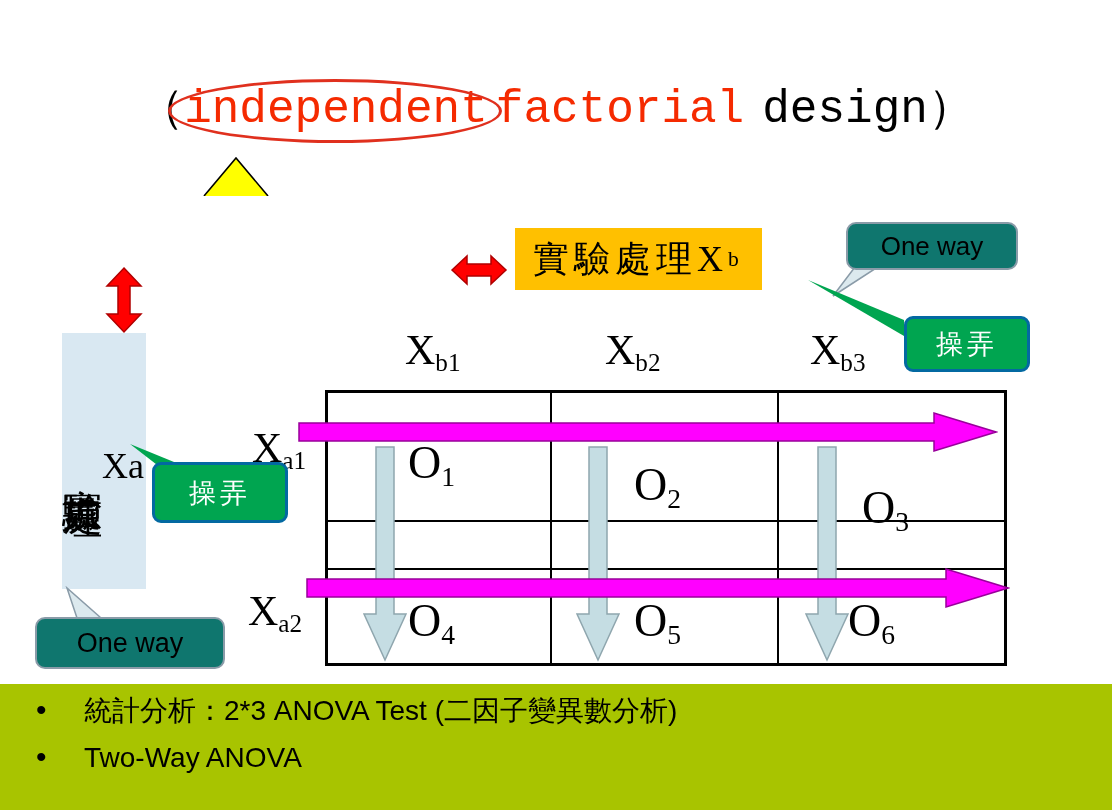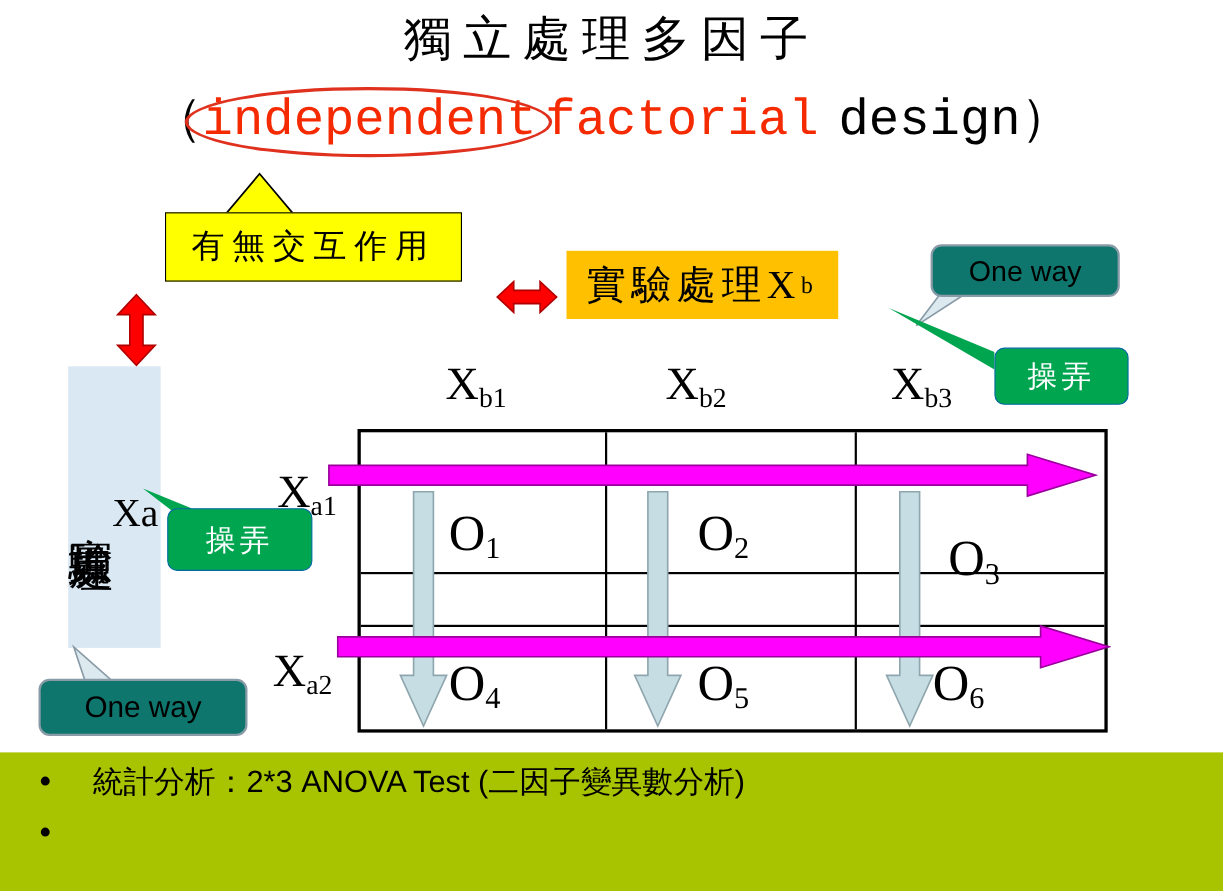--- a/index.html
+++ b/index.html
@@ -16,21 +16,21 @@
   .red-ellipse{position:absolute;left:-16px;right:-14px;top:-5px;bottom:-7px;
                border:3px solid #E0301E;border-radius:50%;pointer-events:none;}
 
   .callout-yellow{background:#FFFF00;border:1.6px solid #000;display:flex;
                   align-items:center;justify-content:center;font-size:30px;letter-spacing:7px;
                   font-family:"Liberation Serif",serif;z-index:6;}
   .box-orange{background:#FFC000;display:flex;align-items:center;justify-content:center;
               font-size:36px;letter-spacing:5px;font-family:"Liberation Serif",serif;z-index:5;}
   .callout-blue{background:#0f766e;border:2px solid #8A9BA8;border-radius:10px;
                 display:flex;align-items:center;justify-content:center;font-size:26px;z-index:7;}
-  .box-green{background:#00A550;border:1px solid #0369a1;border-radius:9px;color:#fff;
+  .box-green{background:#00A550;border:3px solid #0369a1;border-radius:9px;color:#fff;
              display:flex;align-items:center;justify-content:center;font-size:27px;
              letter-spacing:4px;z-index:7;}
   .box-leftblue{background:#D9E8F2;display:flex;flex-direction:row;align-items:center;
                 justify-content:flex-start;padding-top:8px;z-index:2;}
   .vtext{writing-mode:vertical-rl;text-orientation:upright;font-family:"Liberation Serif",serif;
          font-size:40px;line-height:1;letter-spacing:4px;}
   .leftXa{font-family:"Liberation Serif",serif;font-size:36px;margin-top:2px;}
 
   .colhead,.rowlabel{font-family:"Liberation Serif",serif;font-size:42px;z-index:4;}
   .cellO{font-family:"Liberation Serif",serif;font-size:46px;z-index:2;}
@@ -45,31 +45,27 @@
   .footer{left:0;top:684px;width:1112px;height:126px;background:#A8C400;z-index:9;}
   .frow{position:absolute;left:36px;display:flex;align-items:baseline;white-space:nowrap;}
   .fbullet{font-size:30px;width:48px;}
   .ftext{font-size:28px;font-family:"Liberation Sans",sans-serif;}
 </style>
 </head>
 <body>
 
 <div class="stage">
 
-  <div class="abs title1">獨立處理多因子</div>
   <div class="abs title2"><span>（</span><span class="word-ind red"><span>independent</span><span class="red-ellipse"></span></span><span class="red" style="margin-left:8px">factorial</span><span style="margin-left:18px">design</span><span>）</span></div>
 
   <div class="svgwrap z5" style="left:196px;top:154px">
     <svg width="80" height="42">
         <polygon points="8,42 40,4 72,42" fill="#FFFF00"></polygon>
         <path d="M8,42 L40,4 L72,42" fill="none" stroke="#000" stroke-width="1.6"></path>
       </svg>
-  </div>
-  <div class="abs callout-yellow" style="left:150px;top:193px;width:268px;height:61px">
-    <span>有無交互作用</span>
   </div>
 
   <div class="svgwrap z5" style="left:104px;top:266px">
     <svg width="40" height="68">
         <polygon points="20,2 37,20 26,20 26,48 37,48 20,66 3,48 14,48 14,20 3,20" fill="#FF0000" stroke="#B00000" stroke-width="1.5"></polygon>
       </svg>
   </div>
   <div class="svgwrap z5" style="left:450px;top:252px">
     <svg width="58" height="36">
         <polygon points="2,18 17,4 17,12 41,12 41,4 56,18 41,32 41,24 17,24 17,32" fill="#FF0000" stroke="#B00000" stroke-width="1.5"></polygon>
@@ -106,21 +102,21 @@
   <div class="abs gridtable" style="left:325px;top:390px;width:676px;height:270px">
     <div class="gline" style="left:222px;top:0;bottom:0;width:2px"></div>
     <div class="gline" style="left:449px;top:0;bottom:0;width:2px"></div>
     <div class="gline" style="top:127px;left:0;right:0;height:2px"></div>
     <div class="gline" style="top:175px;left:0;right:0;height:2px"></div>
   </div>
 
   <div class="abs rowlabel" style="left:252px;top:424px;z-index:3"><span>X</span><span class="sub">a1</span></div>
   <div class="abs rowlabel" style="left:248px;top:587px"><span>X</span><span class="sub">a2</span></div>
 
-  <div class="abs cellO" style="left:408px;top:458px"><span>O</span><span class="sub">1</span></div>
+  <div class="abs cellO" style="left:408px;top:436px"><span>O</span><span class="sub">1</span></div>
   <div class="abs cellO" style="left:634px;top:458px"><span>O</span><span class="sub">2</span></div>
   <div class="abs cellO" style="left:862px;top:481px"><span>O</span><span class="sub">3</span></div>
   <div class="abs cellO" style="left:408px;top:594px"><span>O</span><span class="sub">4</span></div>
   <div class="abs cellO" style="left:634px;top:594px"><span>O</span><span class="sub">5</span></div>
   <div class="abs cellO" style="left:848px;top:594px"><span>O</span><span class="sub">6</span></div>
 
   <div class="svgwrap" style="left:362px;top:446px;z-index:2">
     <svg width="46" height="216">
         <polygon points="14,1 32,1 32,168 44,168 23,214 2,168 14,168" fill="#C5DDE3" stroke="#8FA6AE" stroke-width="1.5"></polygon>
       </svg>
@@ -170,16 +166,17 @@
     <span>One way</span>
   </div>
 
   <div class="abs footer">
     <div class="frow" style="top:8px">
       <span class="fbullet">•</span>
       <span class="ftext">統計分析：2*3 ANOVA Test (二因子變異數分析)</span>
     </div>
     <div class="frow" style="top:56px">
       <span class="fbullet">•</span>
+      <span class="ftext">Two-Way ANOVA</span>
     </div>
   </div>
 
 </div>
 
 </body></html>

